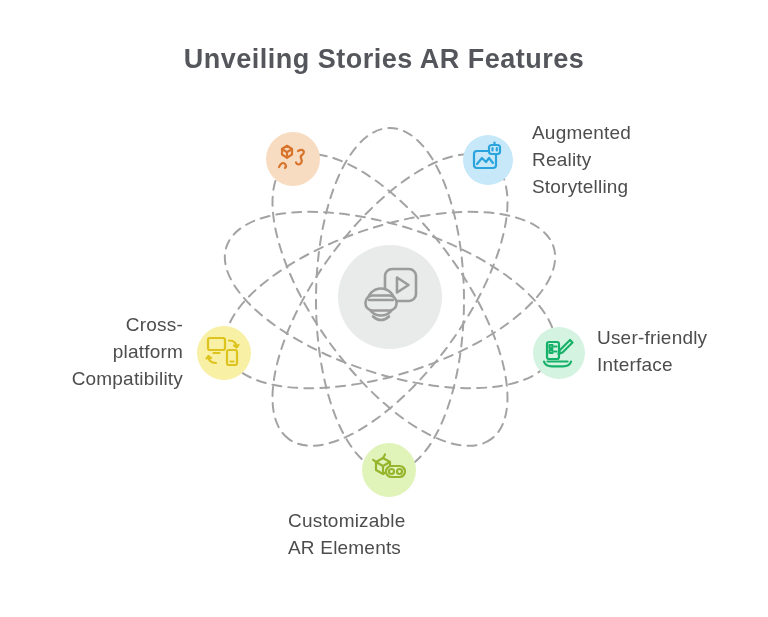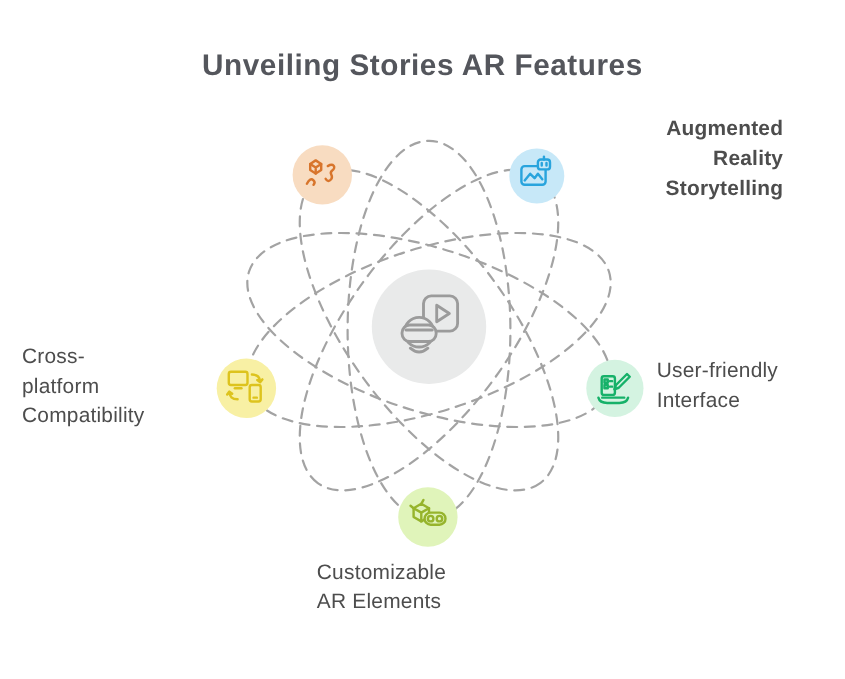--- a/index.html
+++ b/index.html
@@ -3,22 +3,22 @@
 <meta charset="utf-8">
 <style>
   html,body{margin:0;padding:0;background:#ffffff;}
   #stage{position:relative;width:736px;height:617px;background:#ffffff;overflow:hidden;
          font-family:"Liberation Sans","DejaVu Sans",sans-serif;}
   .title{position:absolute;top:44px;left:0;width:768px;text-align:center;
          font-size:27px;font-weight:700;color:#54565c;letter-spacing:.5px;}
   .label{position:absolute;font-size:19px;line-height:27px;color:#4d4d4d;
          white-space:pre-line;font-weight:400;letter-spacing:.2px;}
   .lbl-interactive{top:105px;left:38px;width:212px;text-align:right;}
-  .lbl-augmented{top:104px;left:532px;width:180px;text-align:right;font-weight:bold;}
-  .lbl-cross{top:311px;left:20px;width:163px;}
+  .lbl-augmented{top:119px;left:532px;width:180px;text-align:left;}
+  .lbl-cross{top:311px;left:20px;width:163px;text-align:right;}
   .lbl-user{top:324px;left:597px;width:165px;text-align:left;}
   .lbl-custom{top:507px;left:288px;width:200px;text-align:left;}
   svg{position:absolute;top:0;left:0;}
 </style>
 </head>
 <body>
 
 <div id="stage">
 
   <div class="title">Unveiling Stories AR Features</div>

